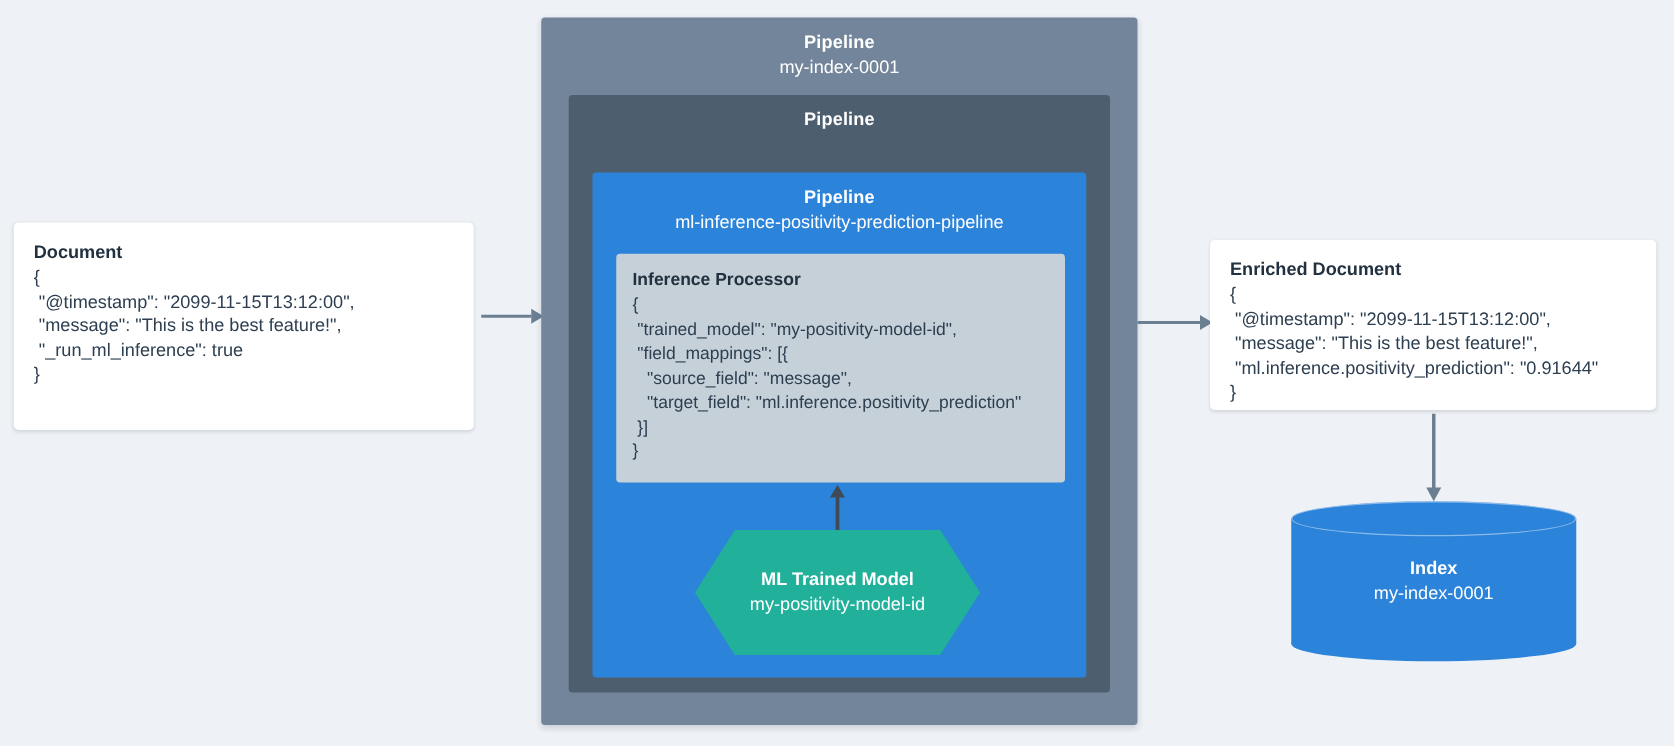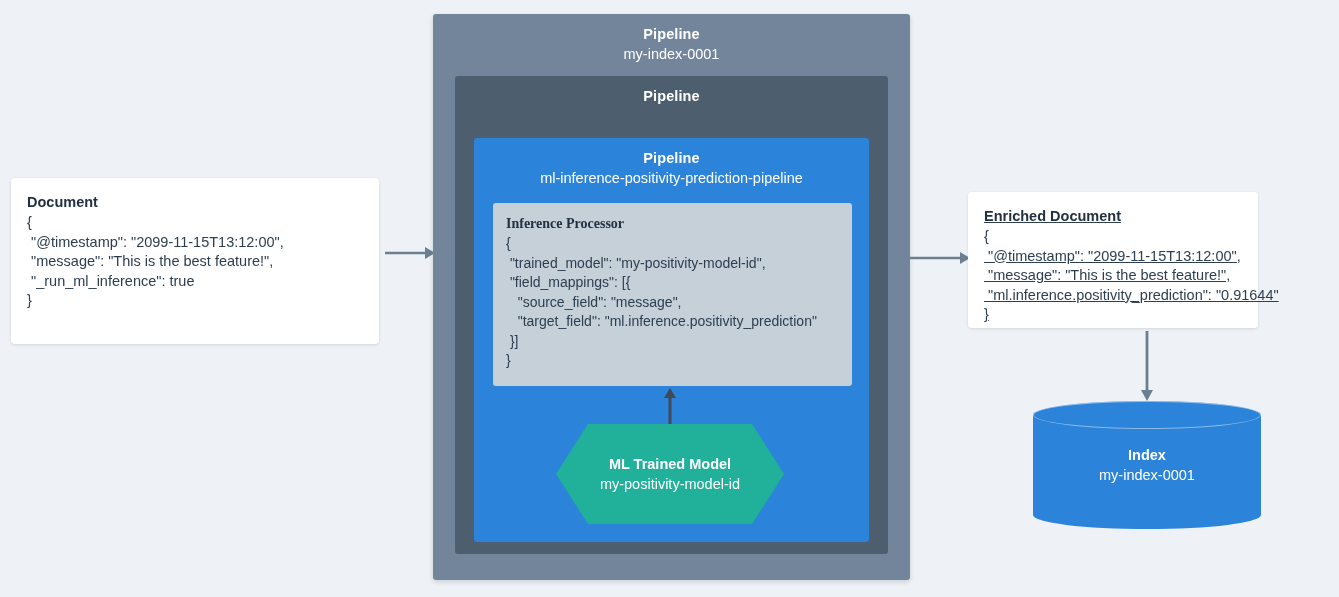--- a/index.html
+++ b/index.html
@@ -40,21 +40,21 @@
     white-space: nowrap;
   }
   .doc-line {
     font-size: 14.5px;
     line-height: 19.5px;
     color: #2c3e50;
     white-space: pre;
   }
 
   #document-card  { left: 11px;  top: 178px; width: 368px; height: 166px; }
-  #enriched-card  { left: 968px; top: 192px; width: 290px; height: 136px; text-decoration: underline; }
+  #enriched-card  { left: 968px; top: 192px; width: 357px; height: 136px; }
 
   
   .pipeline {
     position: absolute;
     box-sizing: border-box;
     border-radius: 3px;
   }
   .pipeline-head {
     text-align: center;
     color: #ffffff;
@@ -98,21 +98,20 @@
     box-sizing: border-box;
     padding: 11px 13px 10px 13px;
     color: #2c3e50;
   }
   #inference-processor .ip-title {
     font-weight: bold;
     font-size: 14px;
     line-height: 19px;
     color: #22313f;
     margin-bottom: 1px;
-    font-family: Liberation Serif, serif;
   }
   #inference-processor .ip-line {
     font-size: 14px;
     line-height: 19.5px;
     white-space: pre;
     color: #2c3e50;
   }
 
   
   #ml-model-hex {

